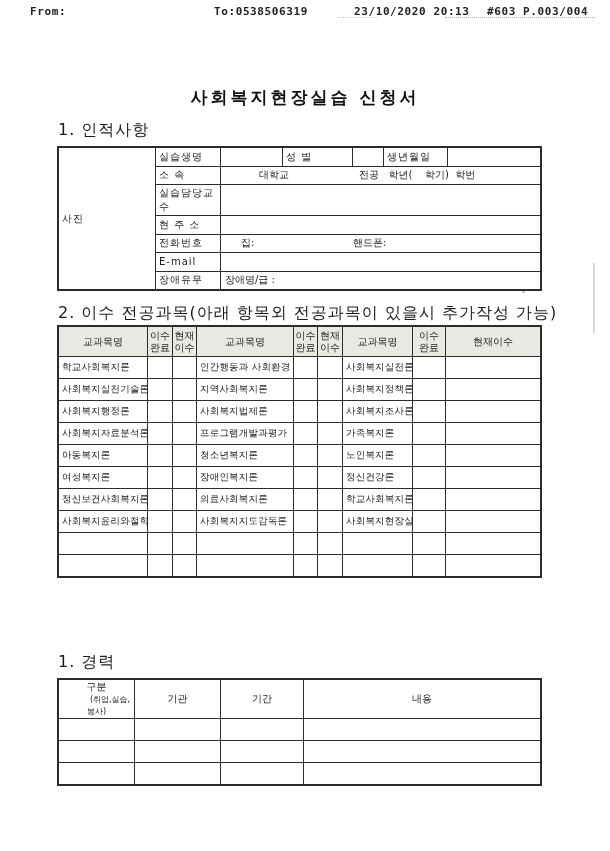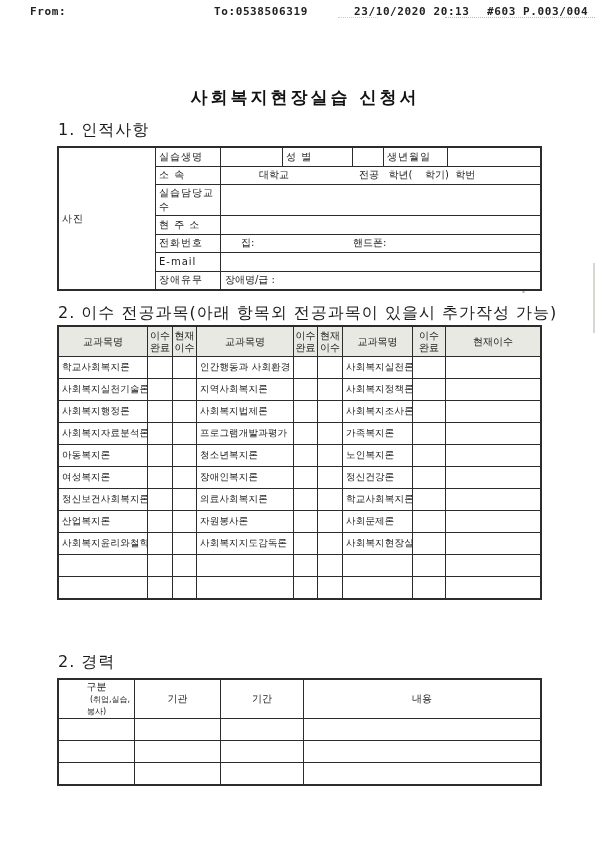--- a/index.html
+++ b/index.html
@@ -222,31 +222,20 @@
         <td class="chk"></td>
         <td class="chk"></td>
         <td class="cname">의료사회복지론</td>
         <td class="chk"></td>
         <td class="chk"></td>
         <td class="cname">학교사회복지론</td>
         <td class="chk"></td>
         <td class="chk"></td>
       </tr>
       <tr>
-        <td class="cname">산업복지론</td>
-        <td class="chk"></td>
-        <td class="chk"></td>
-        <td class="cname">자원봉사론</td>
-        <td class="chk"></td>
-        <td class="chk"></td>
-        <td class="cname">사회문제론</td>
-        <td class="chk"></td>
-        <td class="chk"></td>
-      </tr>
-      <tr>
         <td class="cname">사회복지윤리와철학</td>
         <td class="chk"></td>
         <td class="chk"></td>
         <td class="cname">사회복지지도감독론</td>
         <td class="chk"></td>
         <td class="chk"></td>
         <td class="cname">사회복지현장실습</td>
         <td class="chk"></td>
         <td class="chk"></td>
       </tr>
@@ -268,21 +257,21 @@
         <td class="cname"></td>
         <td class="chk"></td>
         <td class="chk"></td>
         <td class="cname"></td>
         <td class="chk"></td>
         <td class="chk"></td>
       </tr>
     </tbody>
 </table>
 
-<div class="section-heading sh-3">2. 경력</div>
+<div class="section-heading sh-3">1. 경력</div>
 
 <table class="tbl-exp t-outer">
   <colgroup>
     <col style="width:76px">
       <col style="width:86px">
       <col style="width:83px">
       <col style="width:237px">
   </colgroup>
   <thead>
     <tr>

